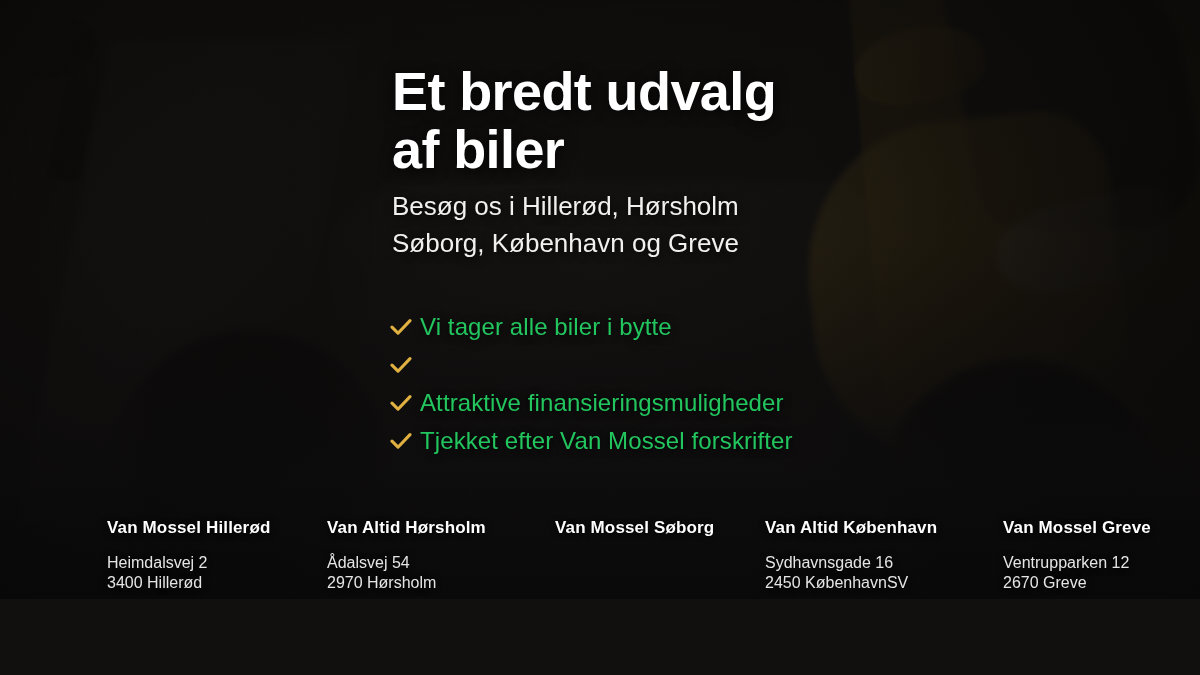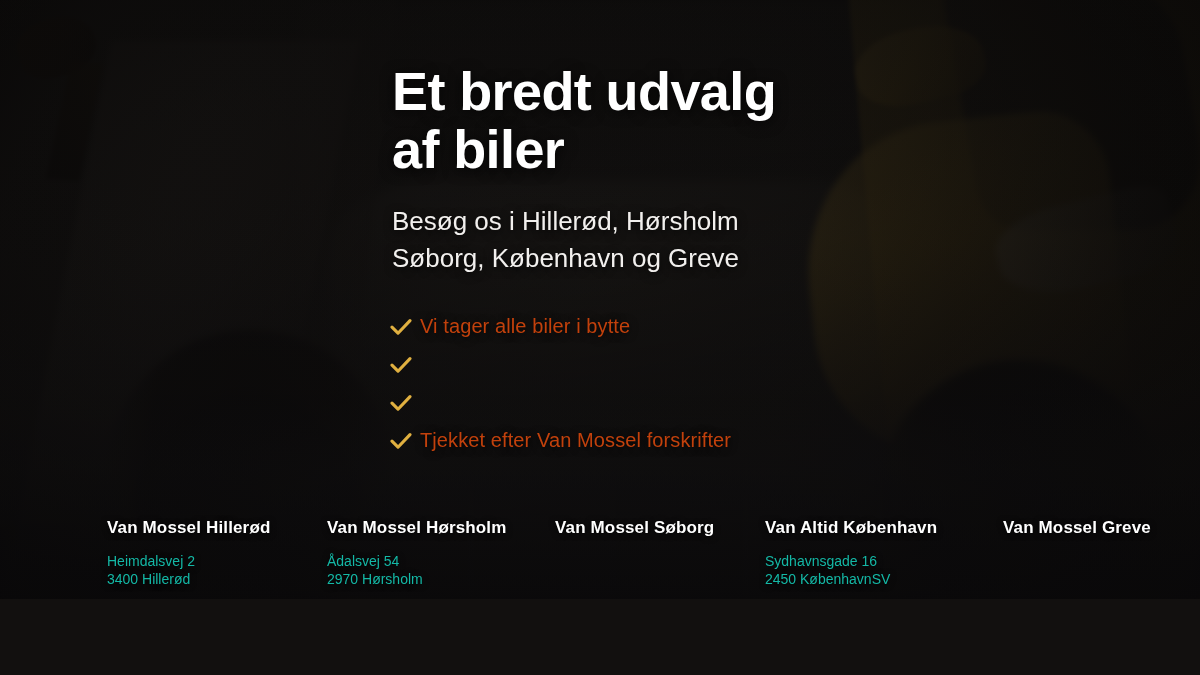--- a/index.html
+++ b/index.html
@@ -156,21 +156,21 @@
     width:560px;
     font-size:54px; line-height:1.08;
     font-weight:700;
     color:#ffffff;
     letter-spacing:-.6px;
     text-shadow:0 2px 14px rgba(0,0,0,.75);
     white-space:pre-line;
   }
 
   .subhead{
-    position:absolute; left:392px; top:203px;
+    position:absolute; left:392px; top:188px;
     width:560px;
     font-size:26px; line-height:1.42;
     font-weight:400;
     color:#f2f0ee;
     text-shadow:0 2px 10px rgba(0,0,0,.8);
     white-space:pre-line;
   }
 
   .bullets{
     position:absolute; left:390px; top:308px;
@@ -180,39 +180,39 @@
     display:flex; align-items:center;
     height:37px;
     margin-bottom:1px;
   }
   .bullet-check{
     width:30px; flex:0 0 30px;
     display:flex; align-items:center; justify-content:flex-start;
   }
   .bullet-check svg{ display:block; }
   .bullet-label{
-    font-size:20px;
-    color:#c2410c;
+    font-size:24px;
+    color:#22c55e;
     letter-spacing:.1px;
     text-shadow:0 1px 8px rgba(0,0,0,.8);
     white-space:nowrap;
   }
 
   
   .dealers{ position:absolute; left:0; top:518px; width:1200px; height:70px; }
   .dealer{ position:absolute; top:0; }
   .dealer-name{
     font-size:17px; font-weight:700; color:#ffffff;
     letter-spacing:.15px;
     text-shadow:0 1px 6px rgba(0,0,0,.85);
     white-space:nowrap;
   }
   .dealer-addr{
     margin-top:15px;
-    font-size:14px; font-weight:400; color:#14b8a6;
+    font-size:16px; font-weight:400; color:#e5e5e5;
     line-height:1.28;
     text-shadow:0 1px 6px rgba(0,0,0,.85);
     white-space:pre-line;
   }
 
   
   .rule{
     position:absolute; top:626px; height:2px;
     background:#c9952c;
     opacity:.92;
@@ -285,52 +285,55 @@
             <path d="M2 9.2 L8 15.2 L20 2.6" fill="none" stroke="#e0b040" stroke-width="3.1" stroke-linecap="round" stroke-linejoin="round"></path>
           </svg>
         </span>
       </li>
       <li class="bullet">
         <span class="bullet-check">
           <svg width="22" height="18" viewBox="0 0 22 18" aria-hidden="true">
             <path d="M2 9.2 L8 15.2 L20 2.6" fill="none" stroke="#e0b040" stroke-width="3.1" stroke-linecap="round" stroke-linejoin="round"></path>
           </svg>
         </span>
+        <span class="bullet-label">Attraktive finansieringsmuligheder</span>
       </li>
       <li class="bullet">
         <span class="bullet-check">
           <svg width="22" height="18" viewBox="0 0 22 18" aria-hidden="true">
             <path d="M2 9.2 L8 15.2 L20 2.6" fill="none" stroke="#e0b040" stroke-width="3.1" stroke-linecap="round" stroke-linejoin="round"></path>
           </svg>
         </span>
         <span class="bullet-label">Tjekket efter Van Mossel forskrifter</span>
       </li>
     </ul>
 
     <div class="dealers">
       <div class="dealer" style="left:107px">
         <div class="dealer-name">Van Mossel Hillerød</div>
         <div class="dealer-addr">Heimdalsvej 2
 3400 Hillerød</div>
       </div>
       <div class="dealer" style="left:327px">
-        <div class="dealer-name">Van Mossel Hørsholm</div>
+        <div class="dealer-name">Van Altid Hørsholm</div>
         <div class="dealer-addr">Ådalsvej 54
 2970 Hørsholm</div>
       </div>
       <div class="dealer" style="left:555px">
         <div class="dealer-name">Van Mossel Søborg</div>
       </div>
       <div class="dealer" style="left:765px">
         <div class="dealer-name">Van Altid København</div>
         <div class="dealer-addr">Sydhavnsgade 16
 2450 KøbenhavnSV</div>
       </div>
       <div class="dealer" style="left:1003px">
         <div class="dealer-name">Van Mossel Greve</div>
+        <div class="dealer-addr">Ventrupparken 12
+2670 Greve</div>
       </div>
     </div>
 
     <div class="rule rule-left"></div>
     <div class="rule rule-right"></div>
     <div class="tagline">Altid velkommen</div>
 
   </div>
 </div>
 

